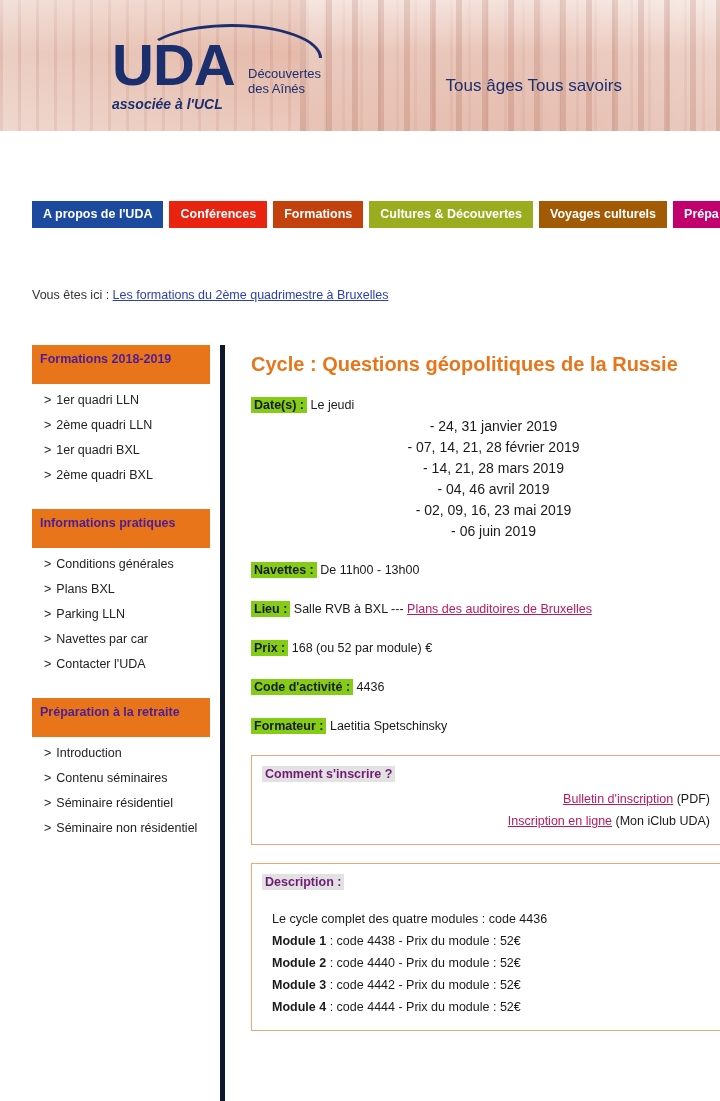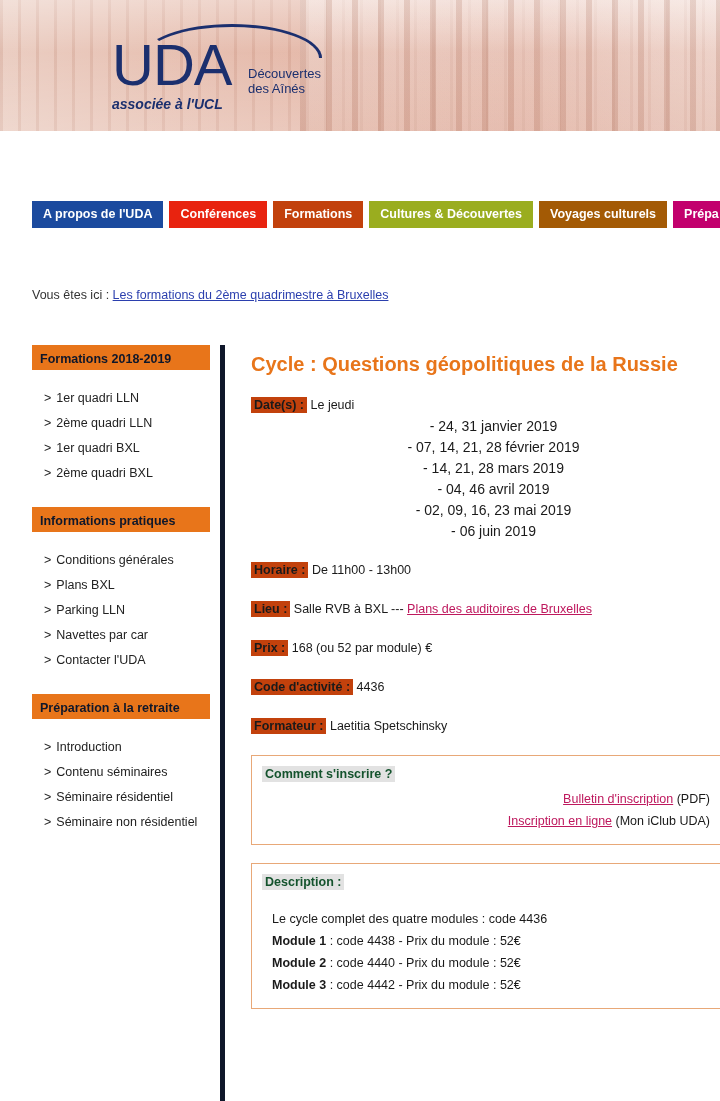--- a/index.html
+++ b/index.html
@@ -37,21 +37,21 @@
   }
   .logo {
     position: absolute;
     left: 112px; top: 18px;
     width: 230px; height: 100px;
     z-index: 3;
   }
   .logo-uda {
     font-family: "Liberation Sans", sans-serif;
     font-size: 58px;
-    font-weight: normal;
+    font-weight: bold;
     color: #1b2f6e;
     letter-spacing: -1px;
     line-height: 58px;
     margin: 18px 0 16px 0;
   }
   .logo-sub {
     position: absolute;
     left: 136px; top: 48px;
     font-size: 13px;
     color: #1b2f6e;
@@ -117,25 +117,25 @@
     left: 0; top: 345px;
     width: 720px;
   }
   .sidebar {
     position: absolute;
     left: 32px; top: 0;
     width: 178px;
   }
   .side-head {
     background: #e8751a;
-    color: #0f172a;
-    font-size: 12.5px;
-    font-weight: bold;
-    padding: 7px 0 4px 8px;
-    margin-bottom: 16px;
+    color: #4c1d95;
+    font-size: 12.5px;
+    font-weight: bold;
+    padding: 7px 0 18px 8px;
+    margin-bottom: 4px;
   }
   .side-head.second { margin-top: 21px; }
   .side-list { margin: 0 0 0 0; padding: 0; list-style: none; }
   .side-list li {
     font-size: 12.5px;
     color: #222;
     padding: 5px 0 6px 12px;
     line-height: 14px;
     cursor: pointer;
   }
@@ -158,40 +158,40 @@
   }
   .field-block { margin: 0 0 0 12px; }
   .field {
     font-size: 12.5px;
     line-height: 21px;
     color: #1a1a1a;
     margin-top: 18px;
   }
   .lbl {
     font-weight: bold;
-    background: #c2410c;
+    background: #84cc16;
     padding: 1px 3px;
   }
   .dateline {
     font-size: 14px;
     line-height: 21px;
     text-align: center;
   }
   .field a, .dateline a, .box a {
     color: #be185d;
     text-decoration: underline;
   }
   .box {
     margin: 18px 0 0 12px;
     border: 1px solid #e8a878;
     padding: 8px 10px 12px 10px;
     width: 470px;
   }
   .box-title {
-    color: #14532d;
+    color: #701a75;
     font-weight: bold;
     font-size: 12.5px;
     background: #e2e2e2;
     display: inline-block;
     padding: 1px 3px;
     margin-bottom: 6px;
   }
   .box-line {
     font-size: 12.5px;
     line-height: 22px;
@@ -212,20 +212,21 @@
   <div class="banner-photo"></div>
   <div class="logo">
     <div class="logo-swoosh"></div>
     <div class="logo-uda">UDA</div>
     <div class="logo-sub">
       <div>Découvertes</div>
       <div>des Aînés</div>
     </div>
     <div class="logo-tag">associée à l'UCL</div>
   </div>
+  <div class="banner-slogan">Tous âges Tous savoirs</div>
 </div>
 
 <div class="nav">
   <span class="nav-item" style="background:#1b4a9e">A propos de l'UDA</span>
   <span class="nav-item" style="background:#e8230f">Conférences</span>
   <span class="nav-item" style="background:#c2410c">Formations</span>
   <span class="nav-item" style="background:#9aad1f">Cultures &amp; Découvertes</span>
   <span class="nav-item" style="background:#a35a05">Voyages culturels</span>
   <span class="nav-item" style="background:#c2006d">Prépa</span>
 </div>
@@ -274,21 +275,21 @@
         <span>Le jeudi</span>
       </div>
       <div class="dateline">- 24, 31 janvier 2019</div>
       <div class="dateline">- 07, 14, 21, 28 février 2019</div>
       <div class="dateline">- 14, 21, 28 mars 2019</div>
       <div class="dateline">- 04, 46 avril 2019</div>
       <div class="dateline">- 02, 09, 16, 23 mai 2019</div>
       <div class="dateline">- 06 juin 2019</div>
 
       <div class="field">
-        <span class="lbl">Horaire :</span>
+        <span class="lbl">Navettes :</span>
         <span>De 11h00 - 13h00</span>
       </div>
 
       <div class="field">
         <span class="lbl">Lieu :</span>
         <span>Salle RVB à BXL ---</span>
         <a href="#">Plans des auditoires de Bruxelles</a>
       </div>
 
       <div class="field">
@@ -327,16 +328,20 @@
         <span>: code 4438 - Prix du module : 52€</span>
       </div>
       <div class="desc-line">
         <b>Module 2</b>
         <span>: code 4440 - Prix du module : 52€</span>
       </div>
       <div class="desc-line">
         <b>Module 3</b>
         <span>: code 4442 - Prix du module : 52€</span>
       </div>
+      <div class="desc-line">
+        <b>Module 4</b>
+        <span>: code 4444 - Prix du module : 52€</span>
+      </div>
     </div>
 
   </div>
 </div>
 
 </body></html>

